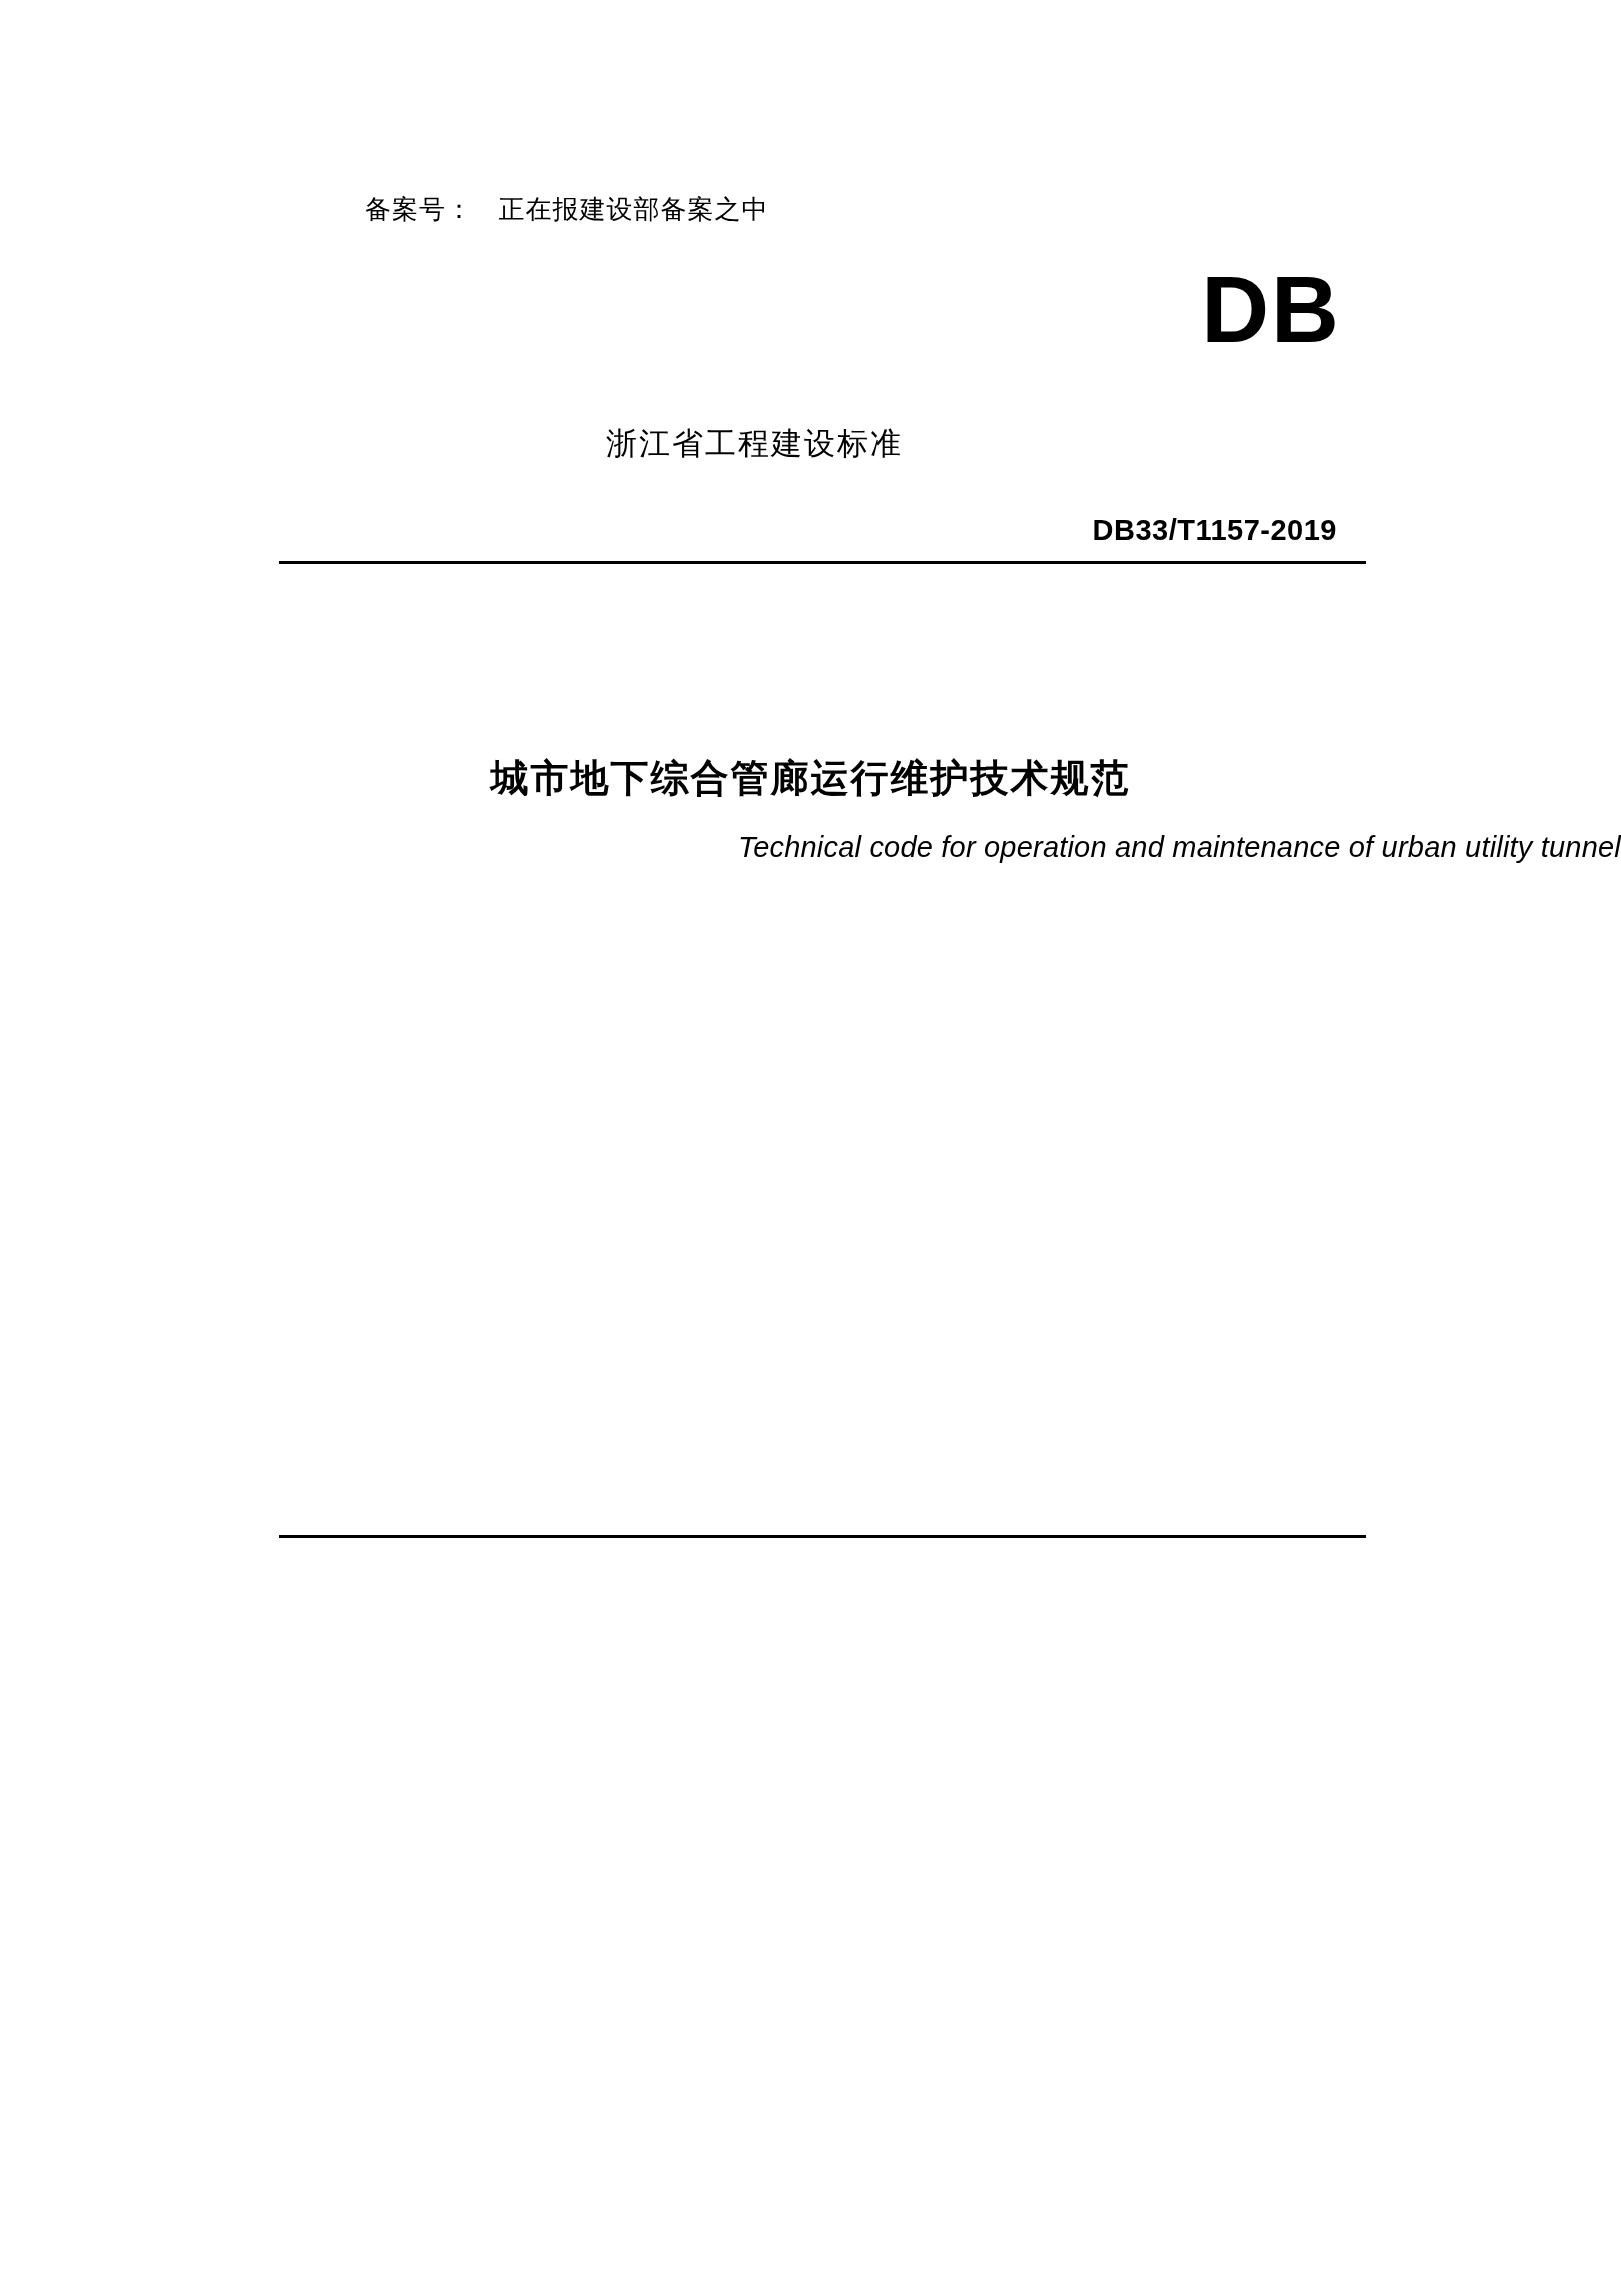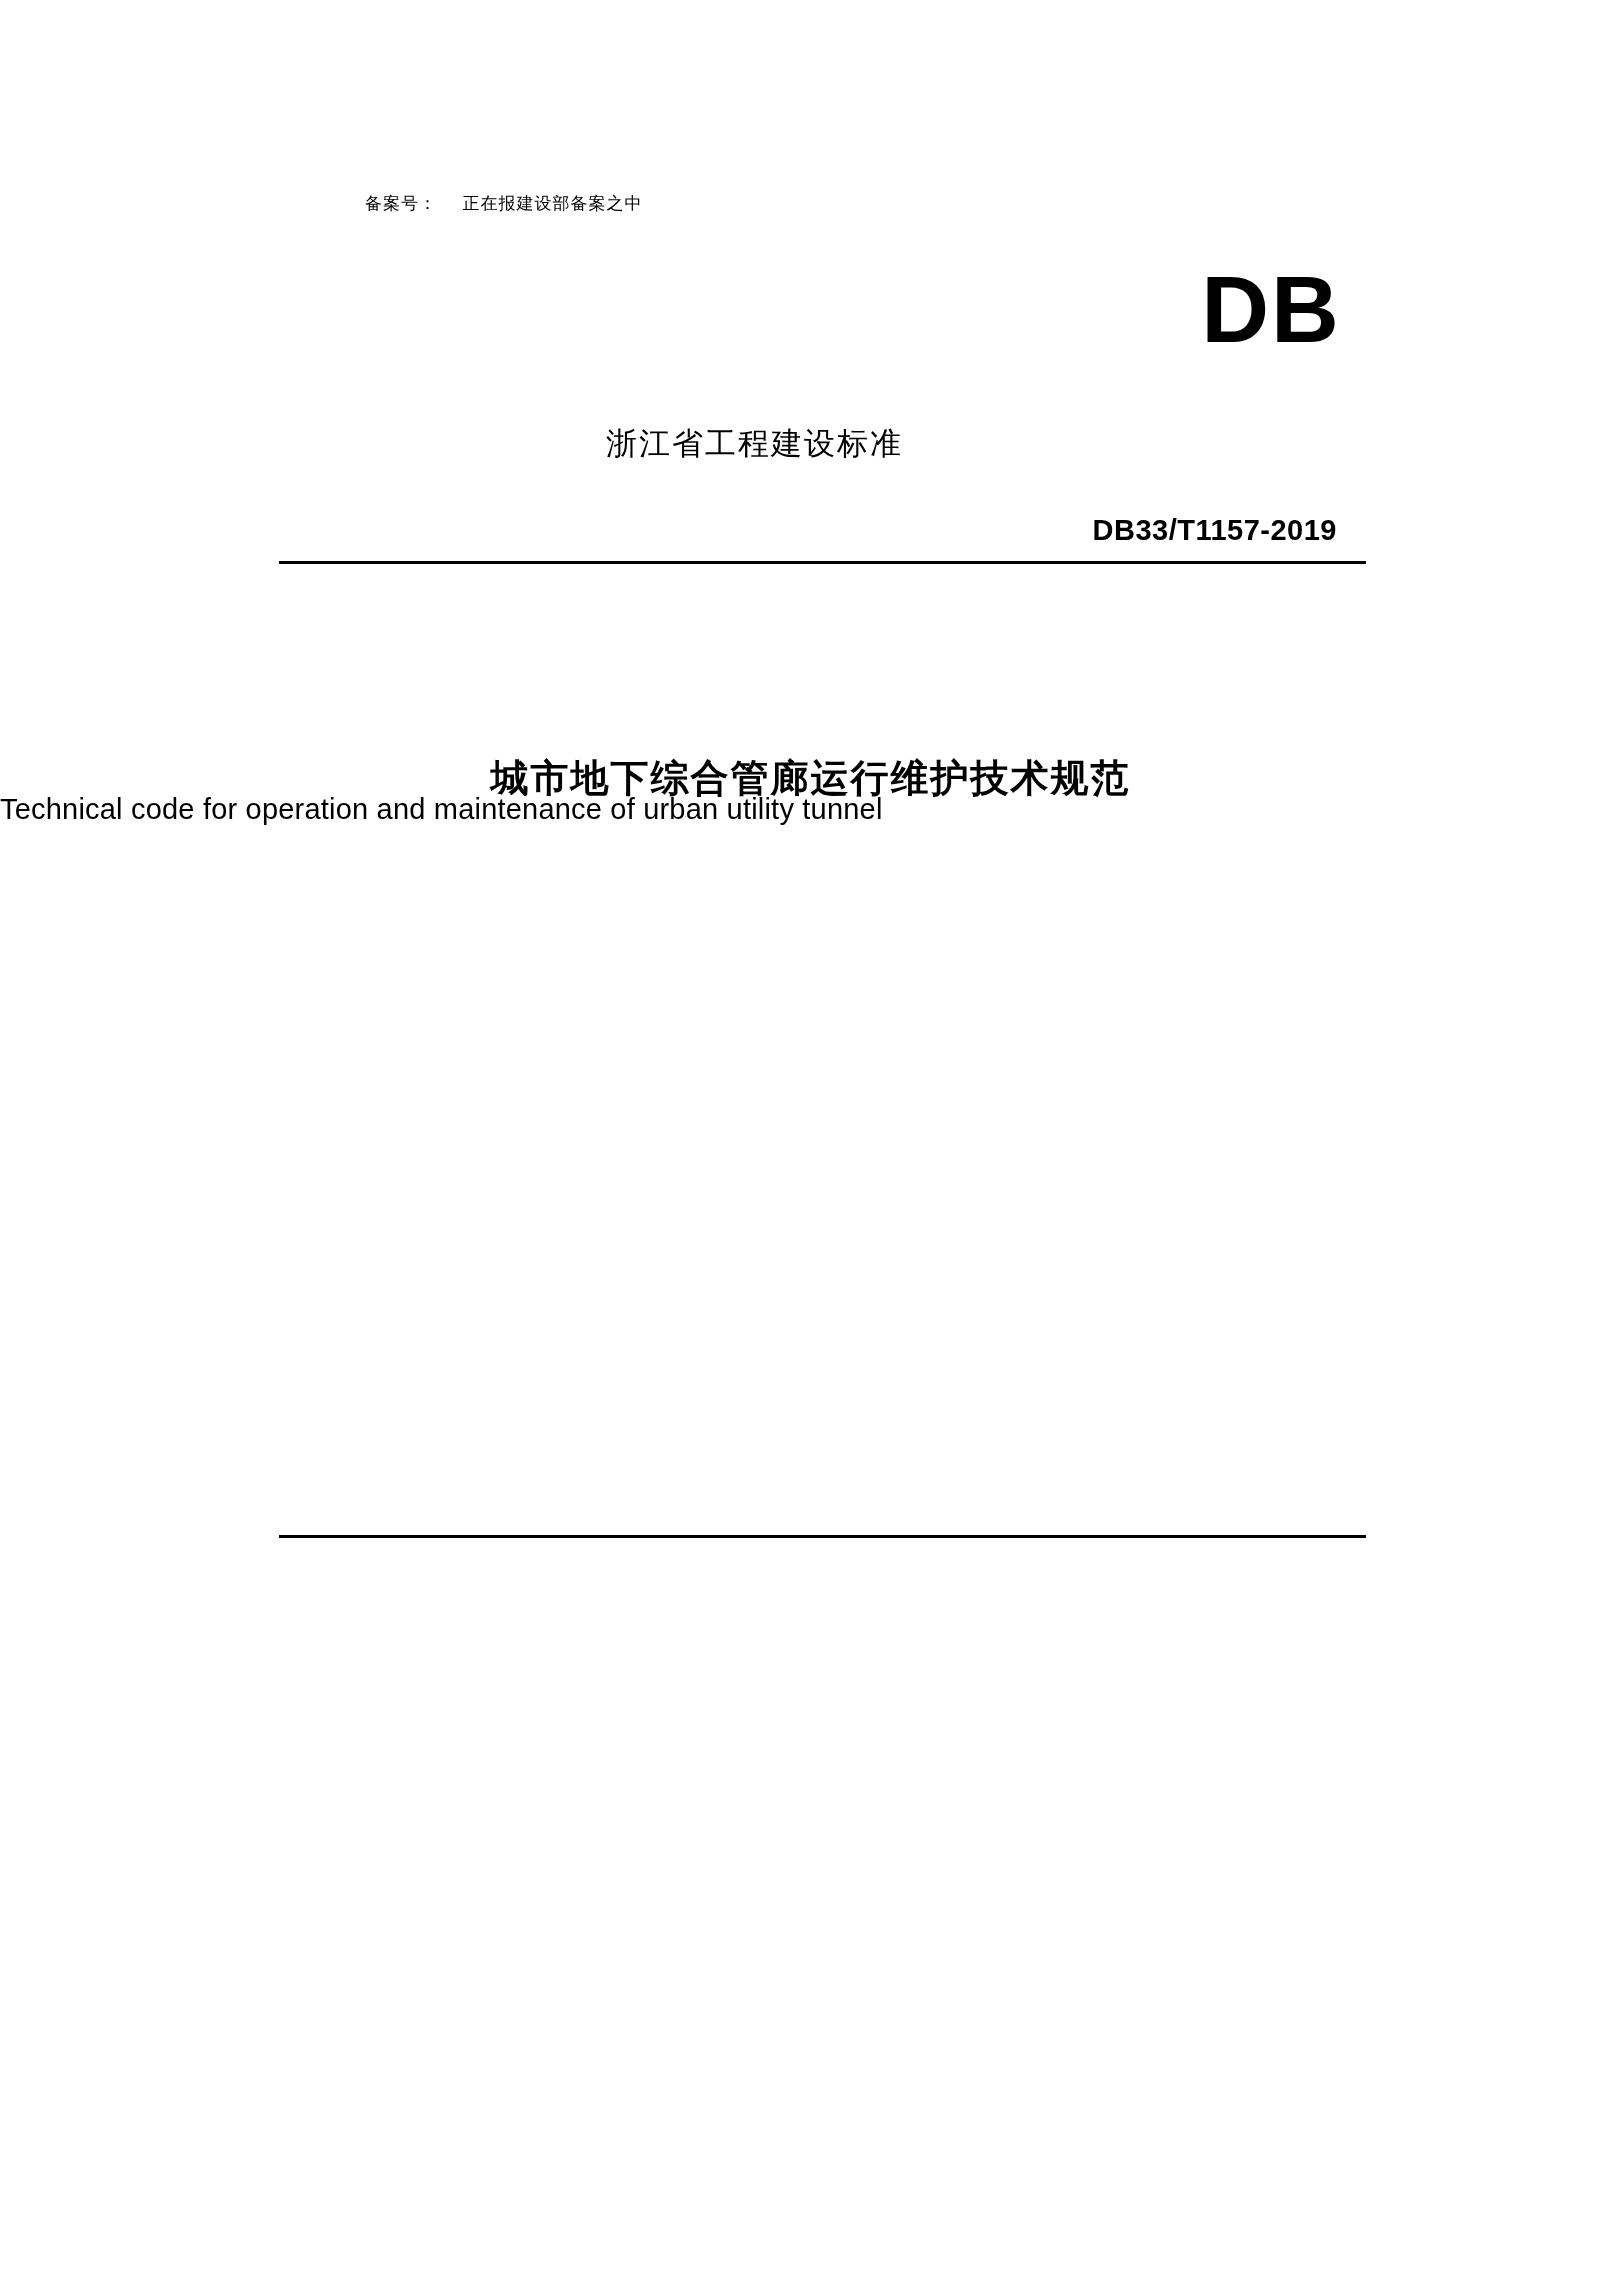--- a/index.html
+++ b/index.html
@@ -23,21 +23,21 @@
     width: 1621px;
     height: 2293px;
     background: #ffffff;
   }
 
   
   .record-line {
     position: absolute;
     left: 365px;
     top: 192px;
-    font-size: 17px;
+    font-size: 26px;
     letter-spacing: 1px;
     white-space: nowrap;
     text-align: center;
   }
   .record-label {
     display: inline-block;
     margin-right: 25.5px;
   }
   .record-value {
     display: inline-block;
@@ -93,25 +93,26 @@
     top: 753px;
     width: 100%;
     text-align: center;
     font-size: 38px;
     font-weight: bold;
     letter-spacing: 2px;
   }
   .title-en {
     position: absolute;
     left: 0;
-    top: 793px;
+    top: 831px;
     width: 100%;
-    text-align: left;
+    text-align: right;
     font-size: 29px;
     letter-spacing: 0.2px;
+    font-style: italic;
   }
 
   
   .dates-row {
     position: absolute;
     left: 279px;
     top: 1449px;
     width: 1087px;
     height: 49px;
   }

